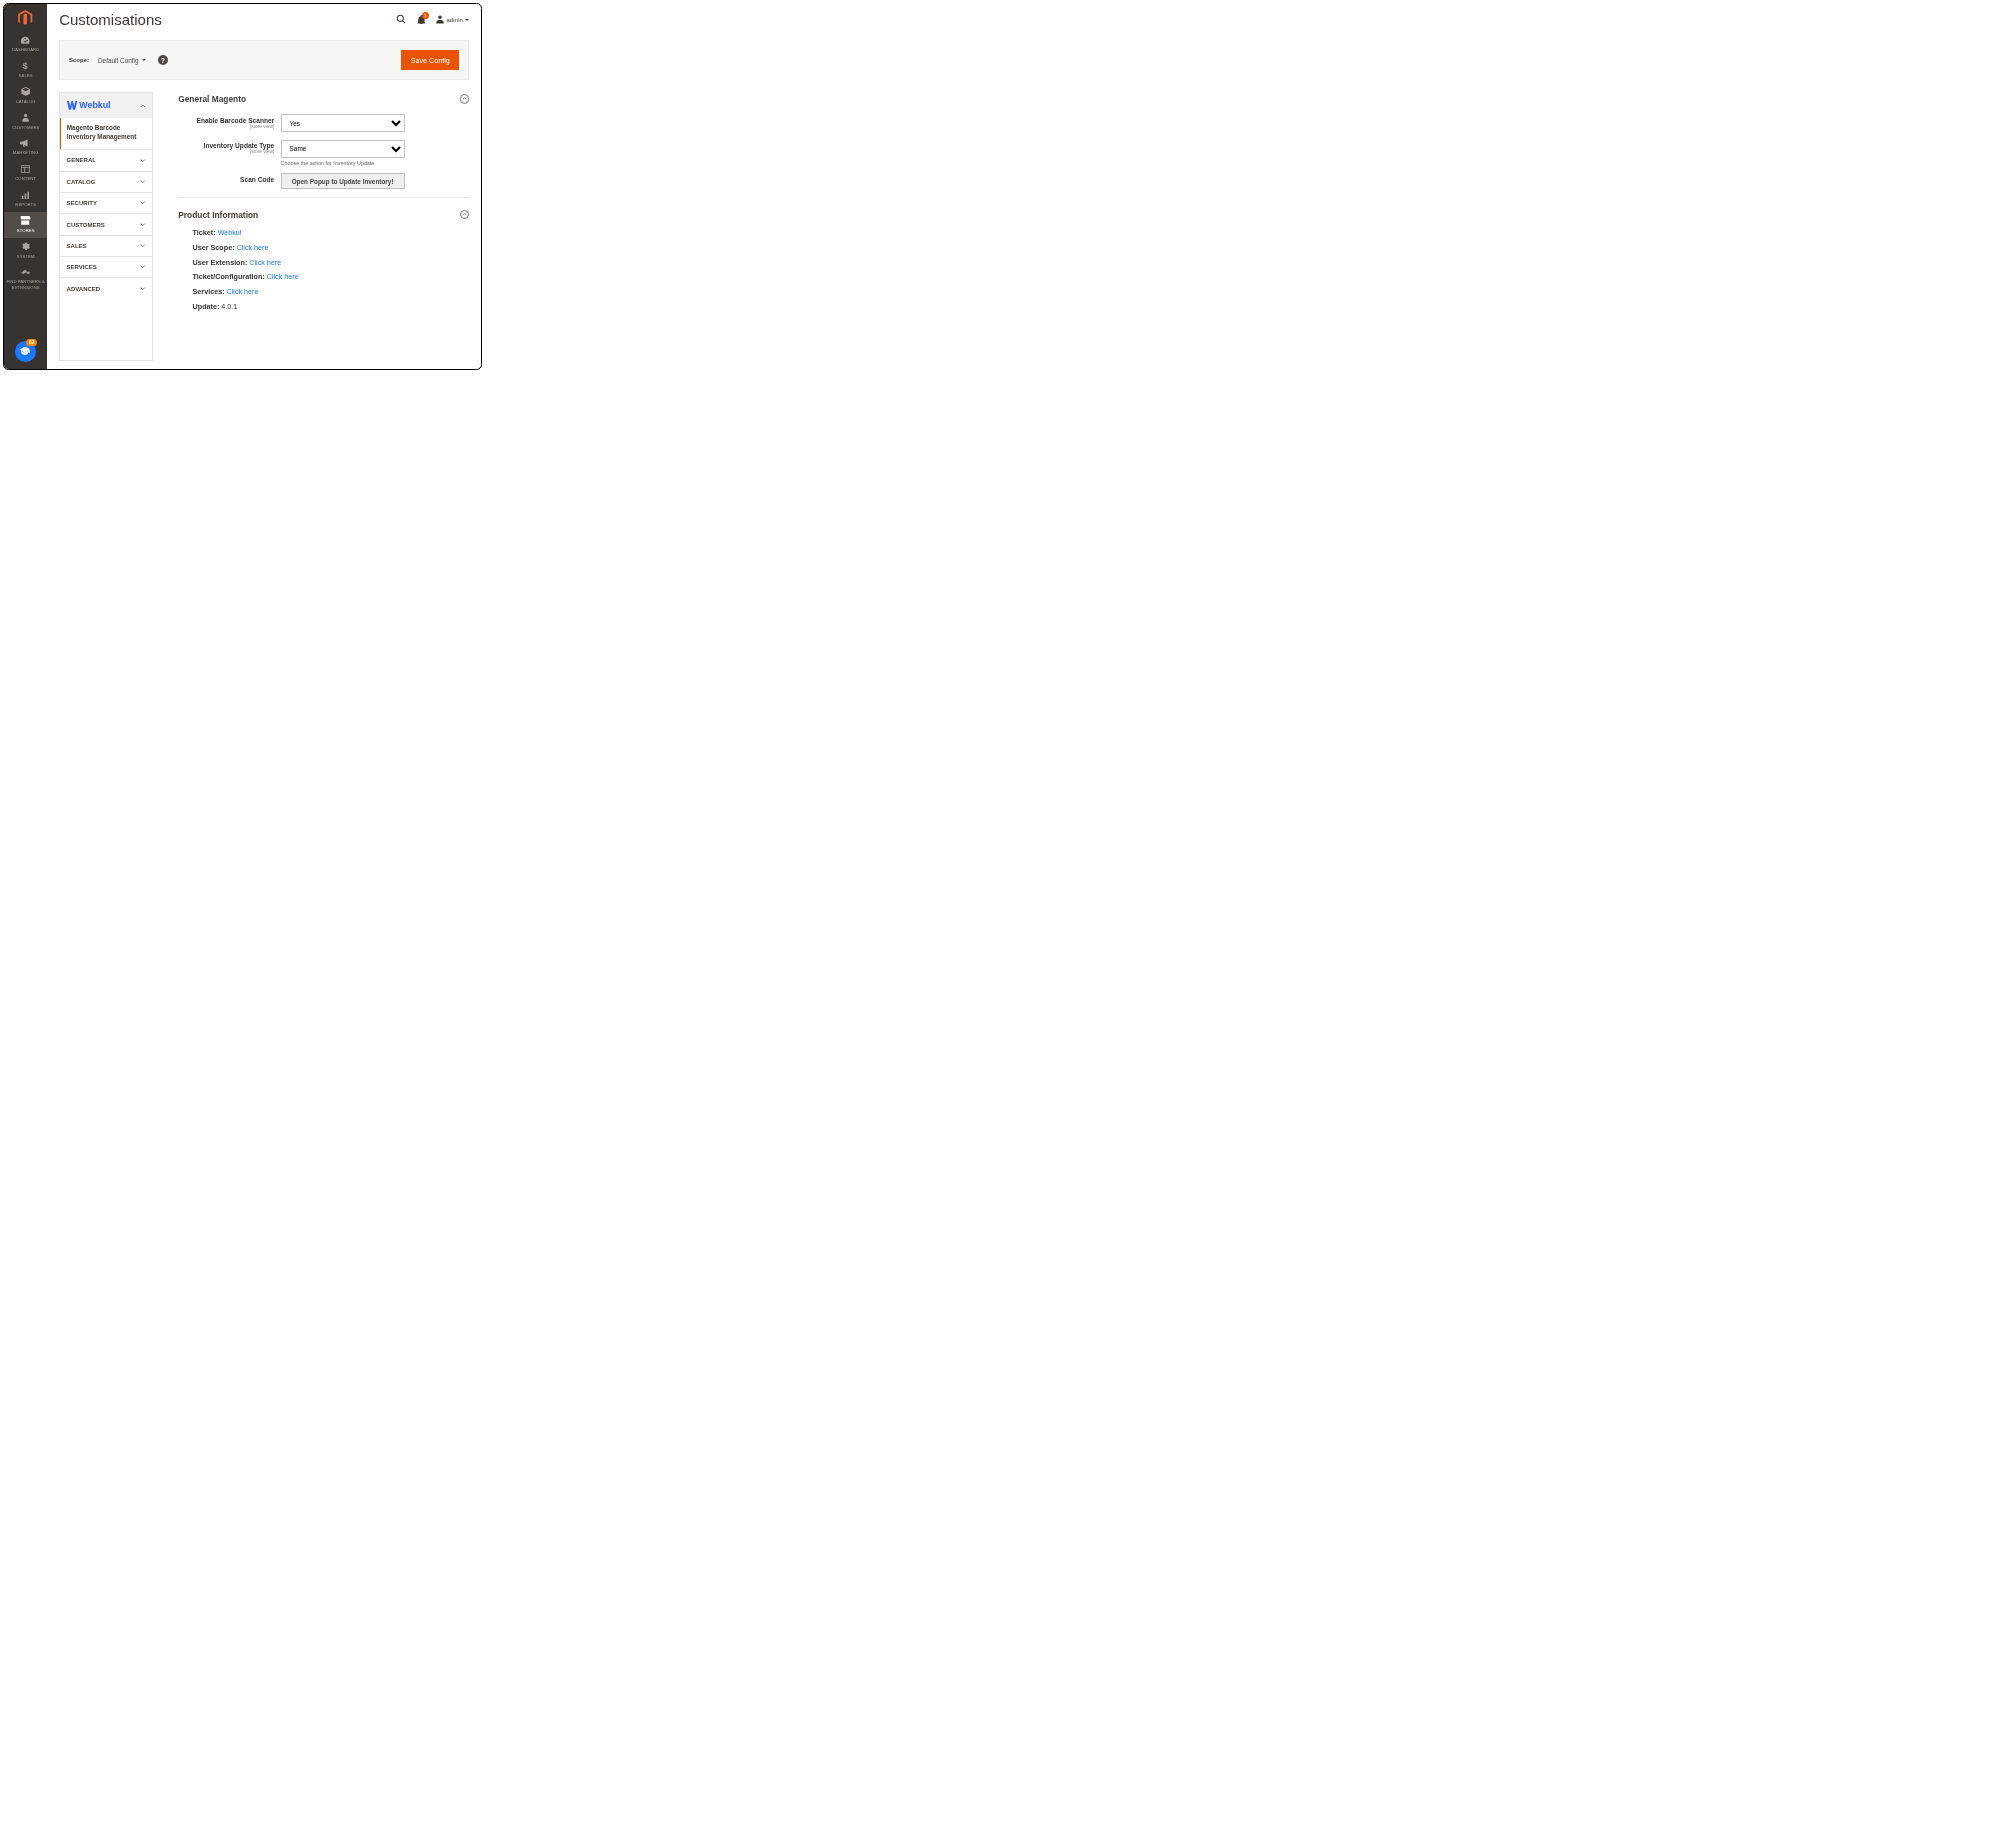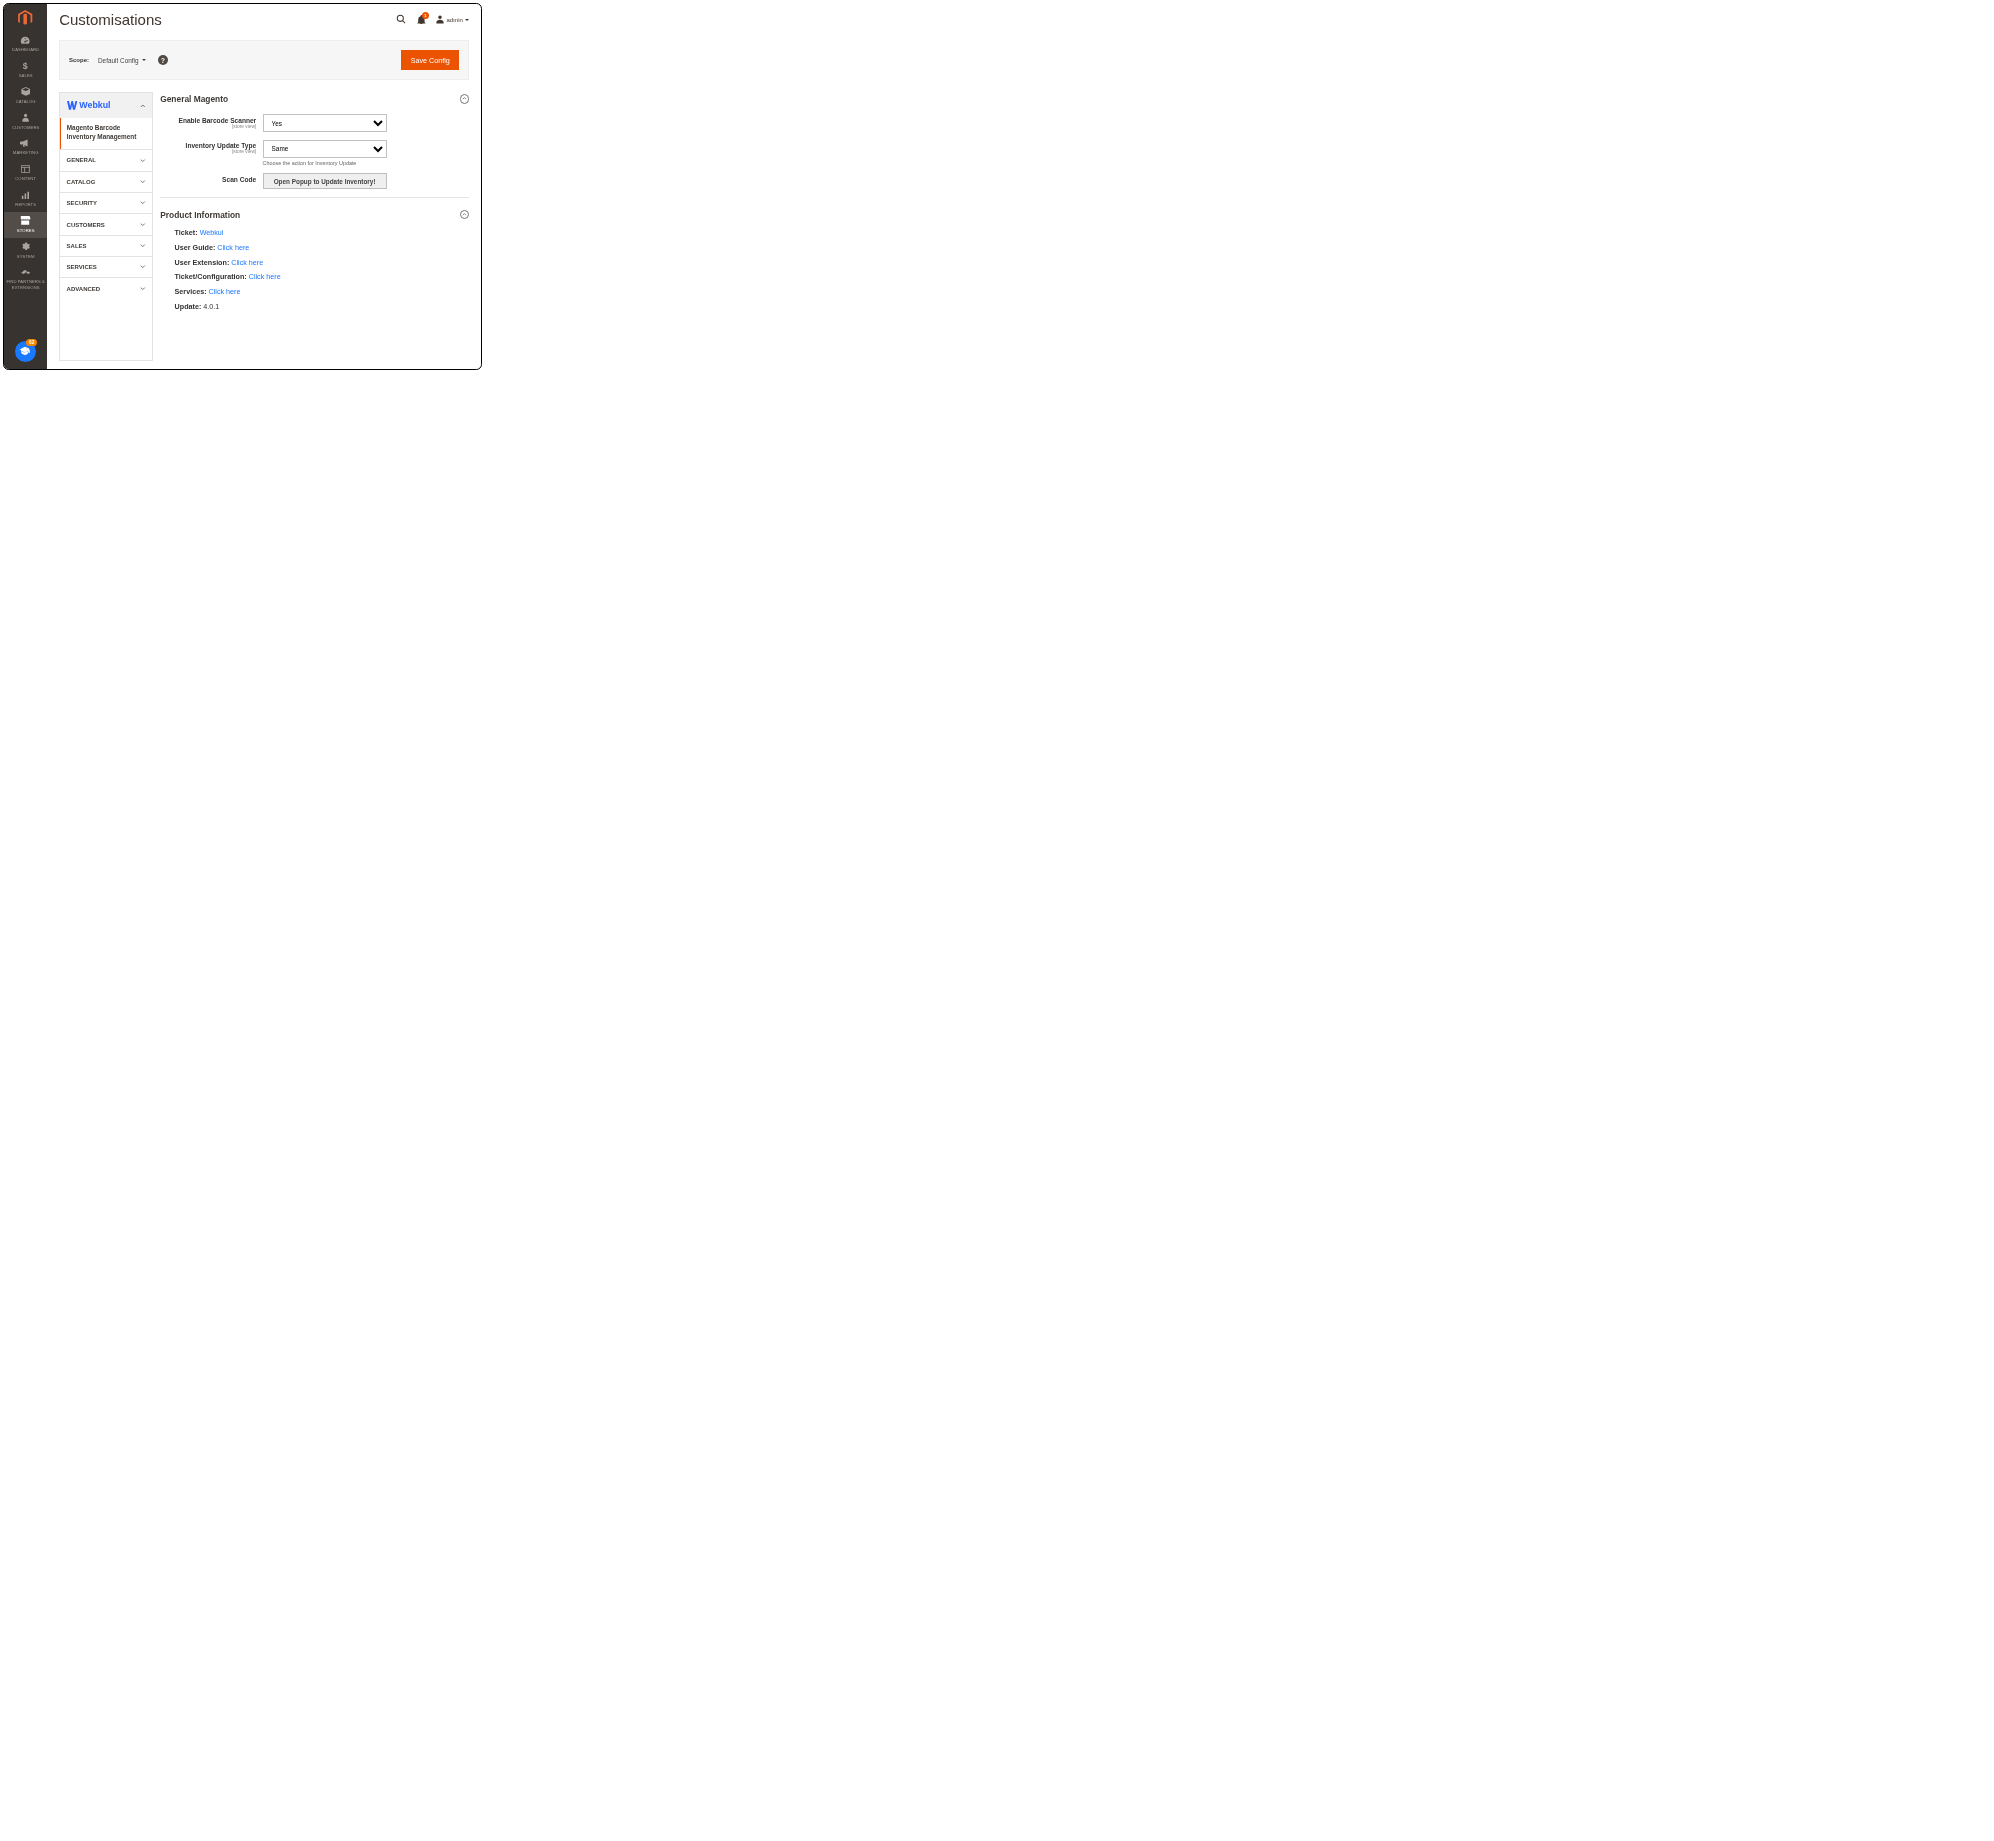--- a/index.html
+++ b/index.html
@@ -158,21 +158,21 @@
     border: none;
     padding: 5.6px 9.6px;
     font-size: 7.2px;
     cursor: pointer;
   }
 
   
   .content {
     flex: 1;
     display: flex;
-    gap: 7px;
+    gap: 25px;
     padding: 12px 12px 8px 12px;
     overflow: auto;
   }
 
   .config-tabs {
     width: 94px;
     flex-shrink: 0;
     border: 0.4px solid #e3e3e3;
     background: #fff;
   }
@@ -584,21 +584,21 @@
                 <path fill="none" stroke="#555" stroke-width="1.8" d="M2 8l4-4 4 4"></path>
               </svg>
           </span>
         </div>
 
         <div class="info-block">
           <div>
             <strong>Ticket: </strong><a href="#">Webkul</a>
           </div>
           <div>
-            <strong>User Guide: </strong><a href="#">Click here</a>
+            <strong>User Scope: </strong><a href="#">Click here</a>
           </div>
           <div>
             <strong>User Extension: </strong><a href="#">Click here</a>
           </div>
           <div>
             <strong>Ticket/Configuration: </strong><a href="#">Click here</a>
           </div>
           <div>
             <strong>Services: </strong><a href="#">Click here</a>
           </div>

